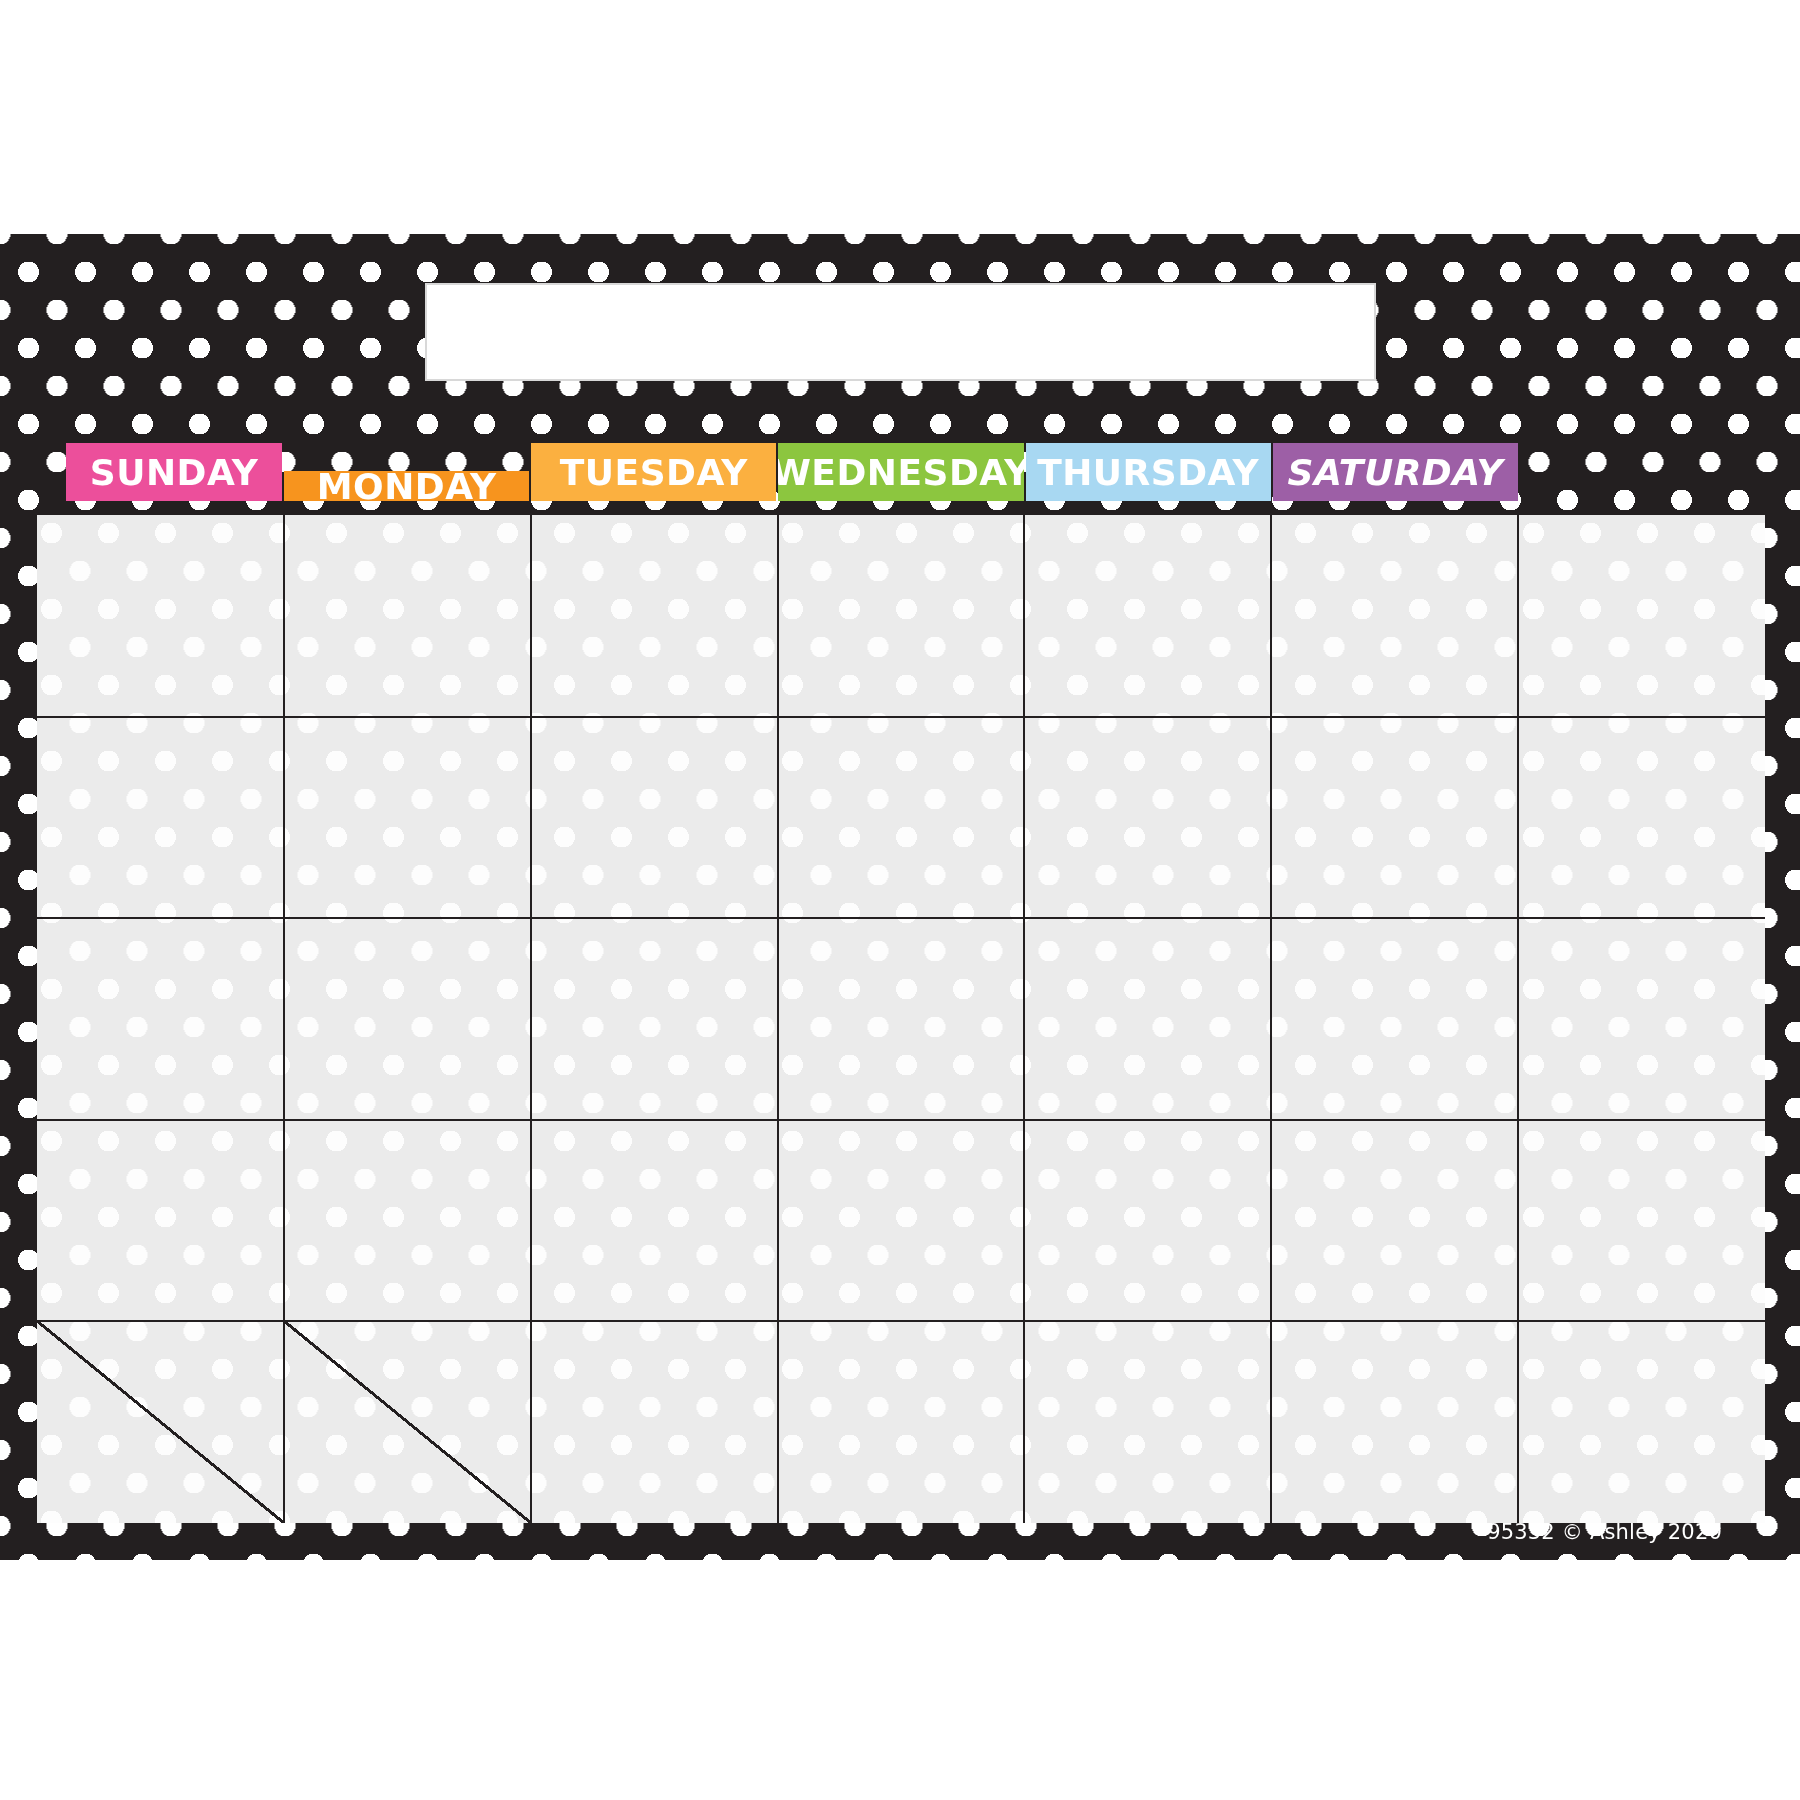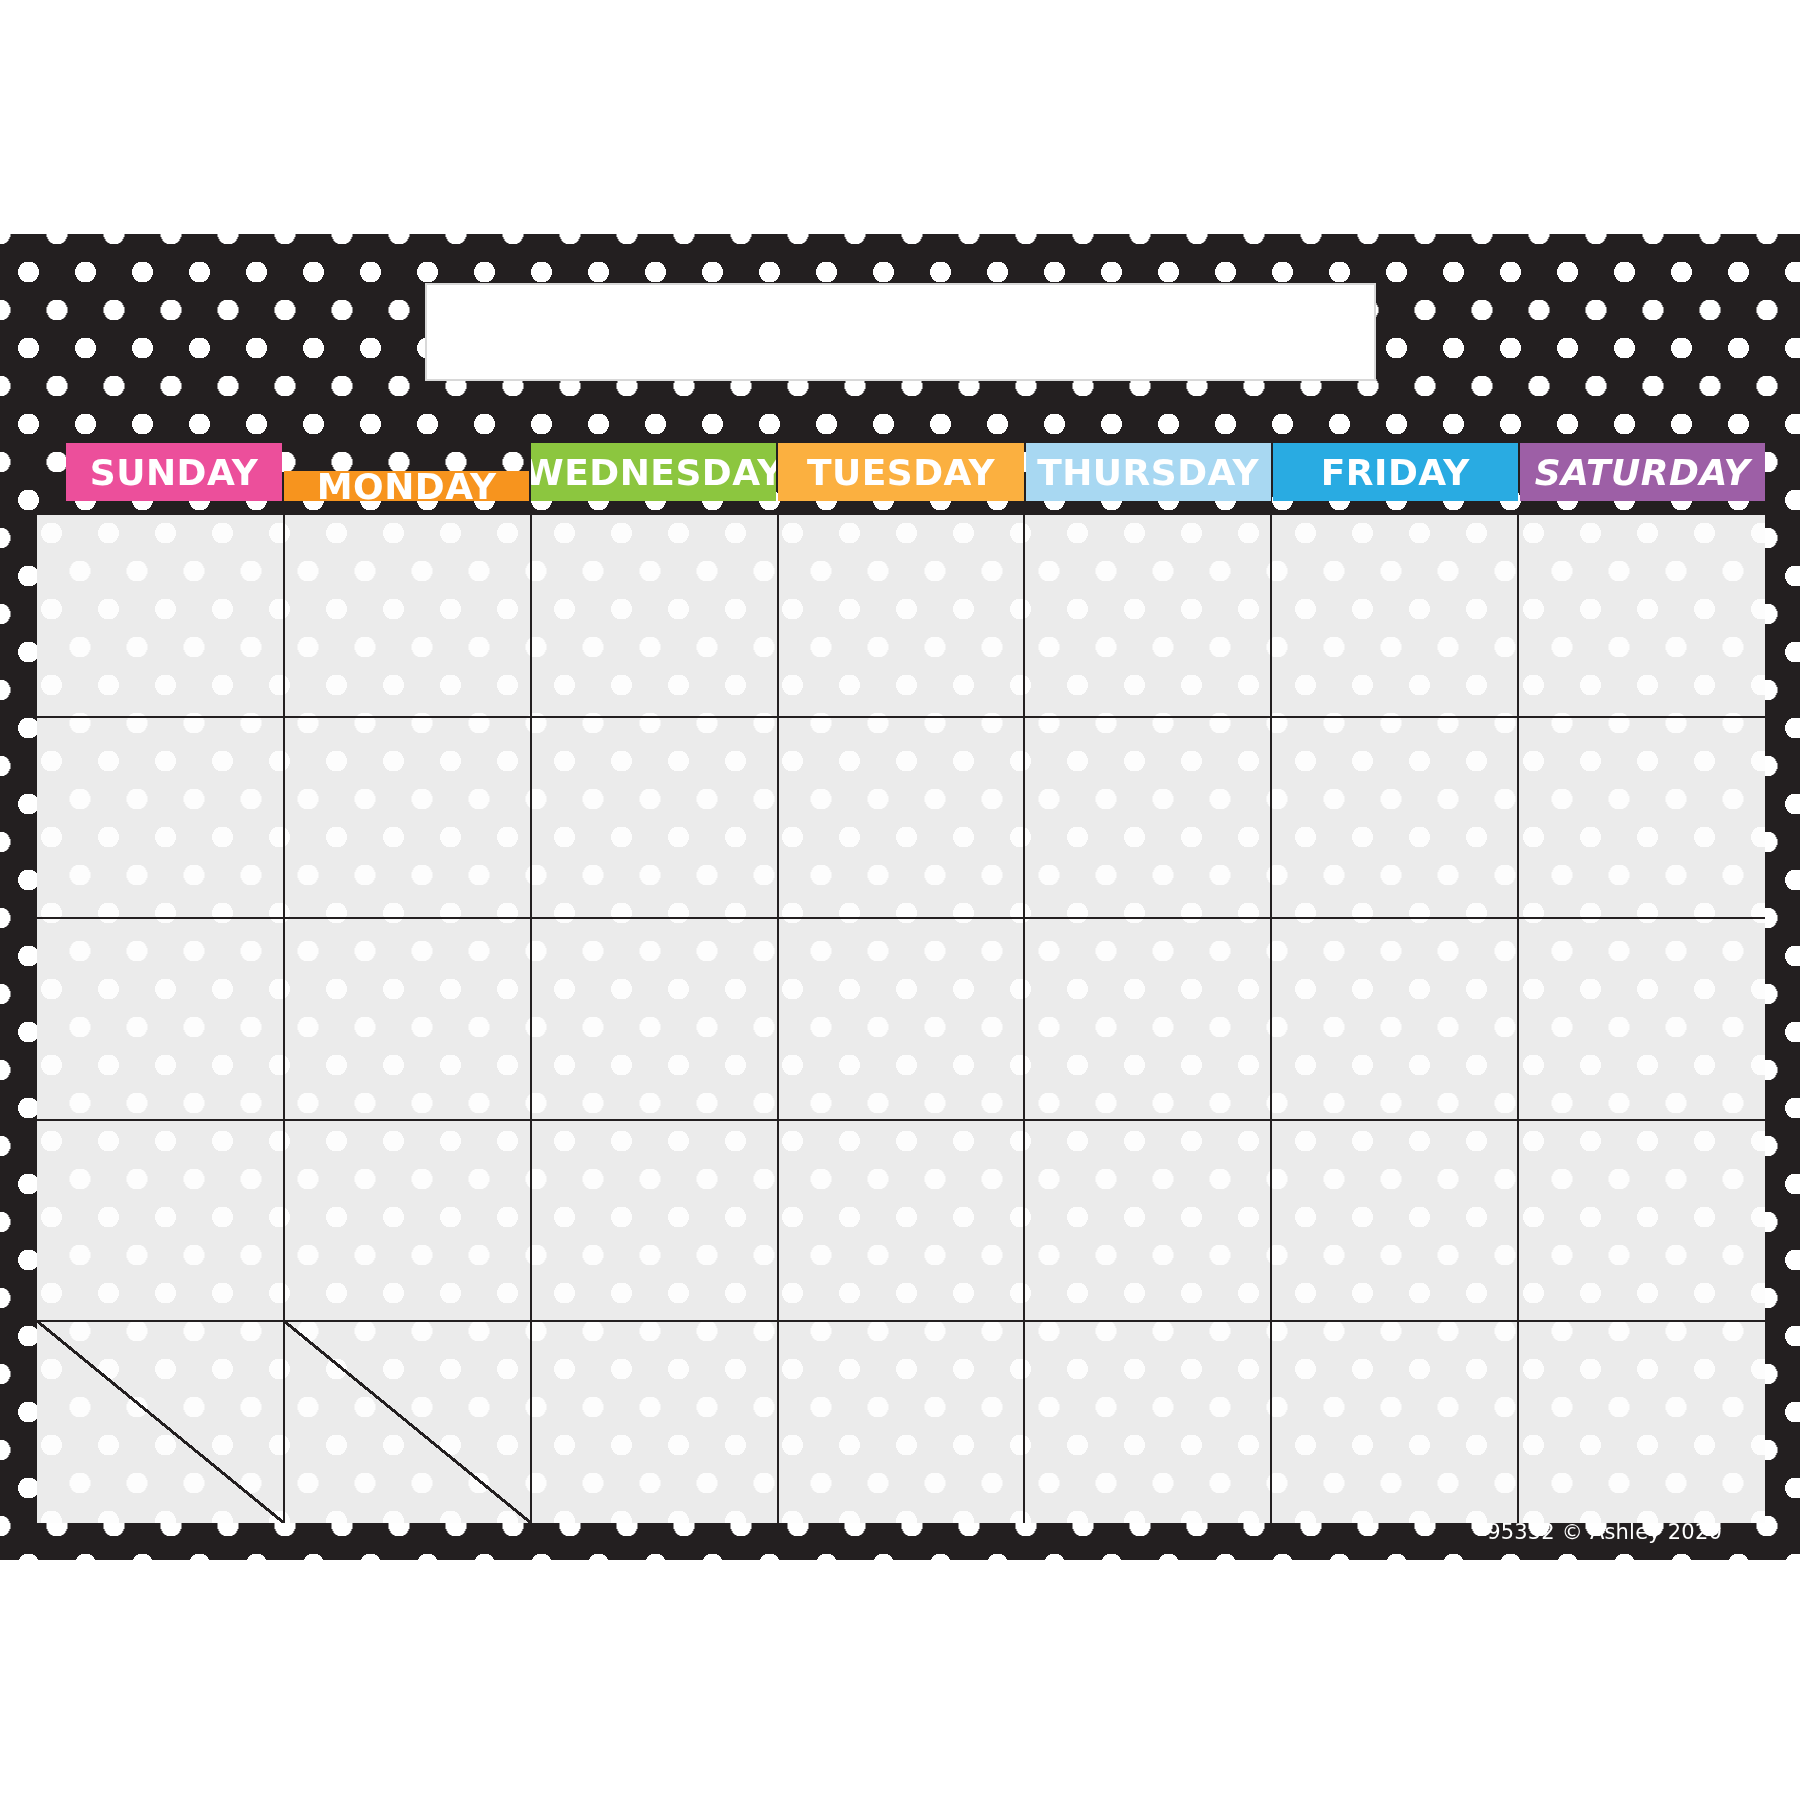--- a/index.html
+++ b/index.html
@@ -74,24 +74,23 @@
 <body>
 
 <div class="stage">
   <div class="poster">
 
     <div class="title-box"></div>
 
     <div class="header-row" id="headerRow">
         <div class="day-header" style="background-color: rgb(236, 79, 155); margin-left: 29px;">SUNDAY</div>
         <div class="day-header" style="background-color: rgb(247, 148, 30); margin-top: 28px;">MONDAY</div>
+        <div class="day-header" style="background-color: rgb(251, 176, 64);">TUESDAY</div>
         <div class="day-header" style="background-color: rgb(140, 198, 63);">WEDNESDAY</div>
-        <div class="day-header" style="background-color: rgb(251, 176, 64);">TUESDAY</div>
         <div class="day-header" style="background-color: rgb(168, 216, 242);">THURSDAY</div>
-        <div class="day-header" style="background-color: rgb(41, 171, 226);">FRIDAY</div>
         <div class="day-header" style="background-color: rgb(157, 95, 166); font-style: italic;">SATURDAY</div>
       </div>
 
     <div class="grid">
       <div class="cell-layer" id="cellLayer">
           <div class="cell"></div>
           <div class="cell"></div>
           <div class="cell"></div>
           <div class="cell"></div>
           <div class="cell"></div>

